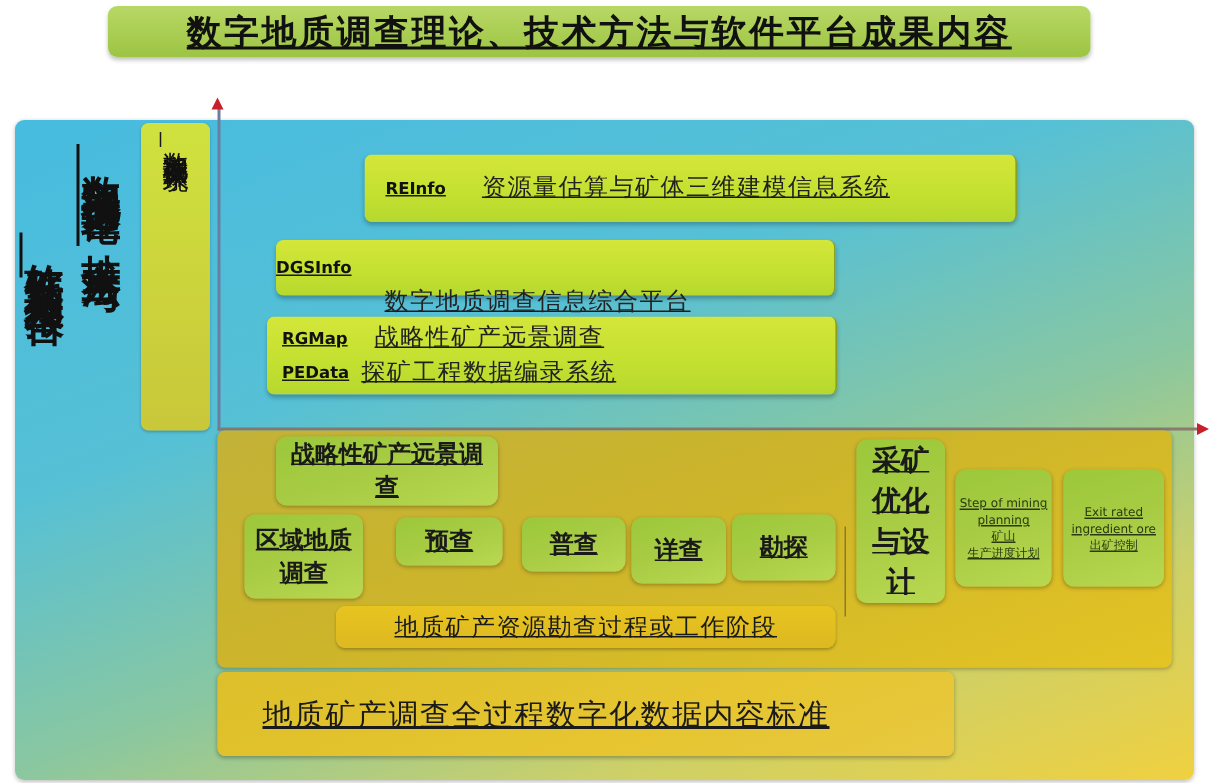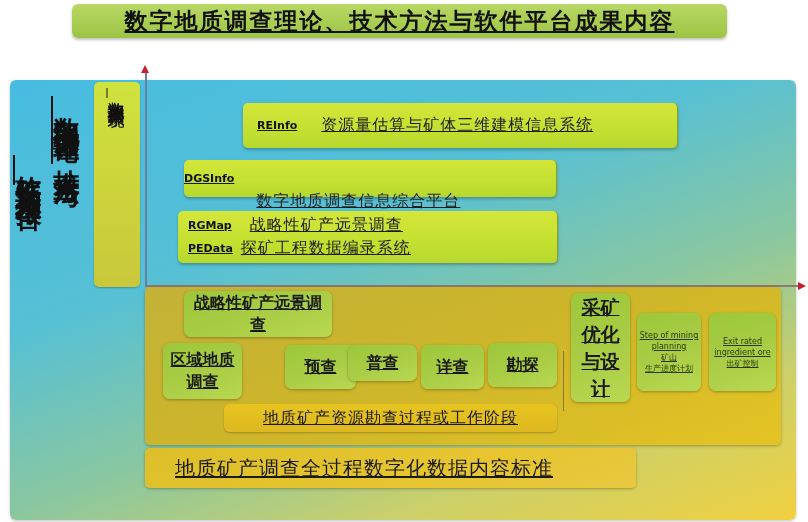--- a/index.html
+++ b/index.html
@@ -75,42 +75,42 @@
 
     .green-box {
       border-radius: 7px;
       background: linear-gradient(160deg, #9cc83a 0%, #a8cc44 50%, #b8d850 100%);
       box-shadow: 0 1px 3px rgba(0,0,0,0.3);
       display: flex; align-items: center; justify-content: center; text-align: center;
       font-size: 16px; font-weight: bold; color: #1a1a1a; line-height: 22px;
     }
     .box-strategic { left: 184px; top: 291px; width: 148px; height: 46px; padding: 0 6px; }
     .box-regional { left: 163px; top: 343px; width: 79px; height: 56px; padding: 0 6px; }
-    .box-pre { left: 285px; top: 345px; width: 71px; height: 44px; }
+    .box-pre { left: 264px; top: 345px; width: 71px; height: 32px; }
     .box-general { left: 348px; top: 345px; width: 69px; height: 36px; }
     .box-detail { left: 421px; top: 345px; width: 63px; height: 44px; }
     .box-explore { left: 488px; top: 343px; width: 69px; height: 44px; }
 
     .stage-bar {
       left: 224px; top: 404px; width: 333px; height: 28px;
       border-radius: 6px;
       background: linear-gradient(180deg, #e8c420 0%, #ddb820 100%);
       box-shadow: 0 1px 2px rgba(0,0,0,0.25);
       display: flex; align-items: center; justify-content: center;
       font-size: 16px; color: #1a1a1a; letter-spacing: 1px;
     }
 
     .sep-line { left: 563px; top: 351px; width: 1px; height: 60px; background: #8a7a30; }
 
     .box-mining { left: 571px; top: 293px; width: 59px; height: 109px; font-size: 19px; line-height: 27px; padding: 0 4px; }
     .box-step { left: 637px; top: 313px; width: 64px; height: 78px; font-family: "DejaVu Sans", sans-serif; font-size: 8px; line-height: 11px; font-weight: normal; color: #2a3a10; flex-direction: column; padding: 0 2px; }
     .box-exit { left: 709px; top: 313px; width: 67px; height: 78px; font-family: "DejaVu Sans", sans-serif; font-size: 8px; line-height: 11px; font-weight: normal; color: #2a3a10; flex-direction: column; padding: 0 2px; }
 
     .std-bar {
-      left: 145px; top: 448px; width: 491px; height: 40px;
+      left: 145px; top: 448px; width: 491px; height: 56px;
       border-radius: 5px;
       background: linear-gradient(160deg, #dcbf2a 0%, #e6c530 60%, #e8c840 100%);
       box-shadow: 0 1px 3px rgba(0,0,0,0.3);
       display: flex; align-items: center; padding-left: 30px;
       font-size: 20px; color: #1a1a1a; letter-spacing: 1px;
     }
   </style>
 </head>
 <body>
 

